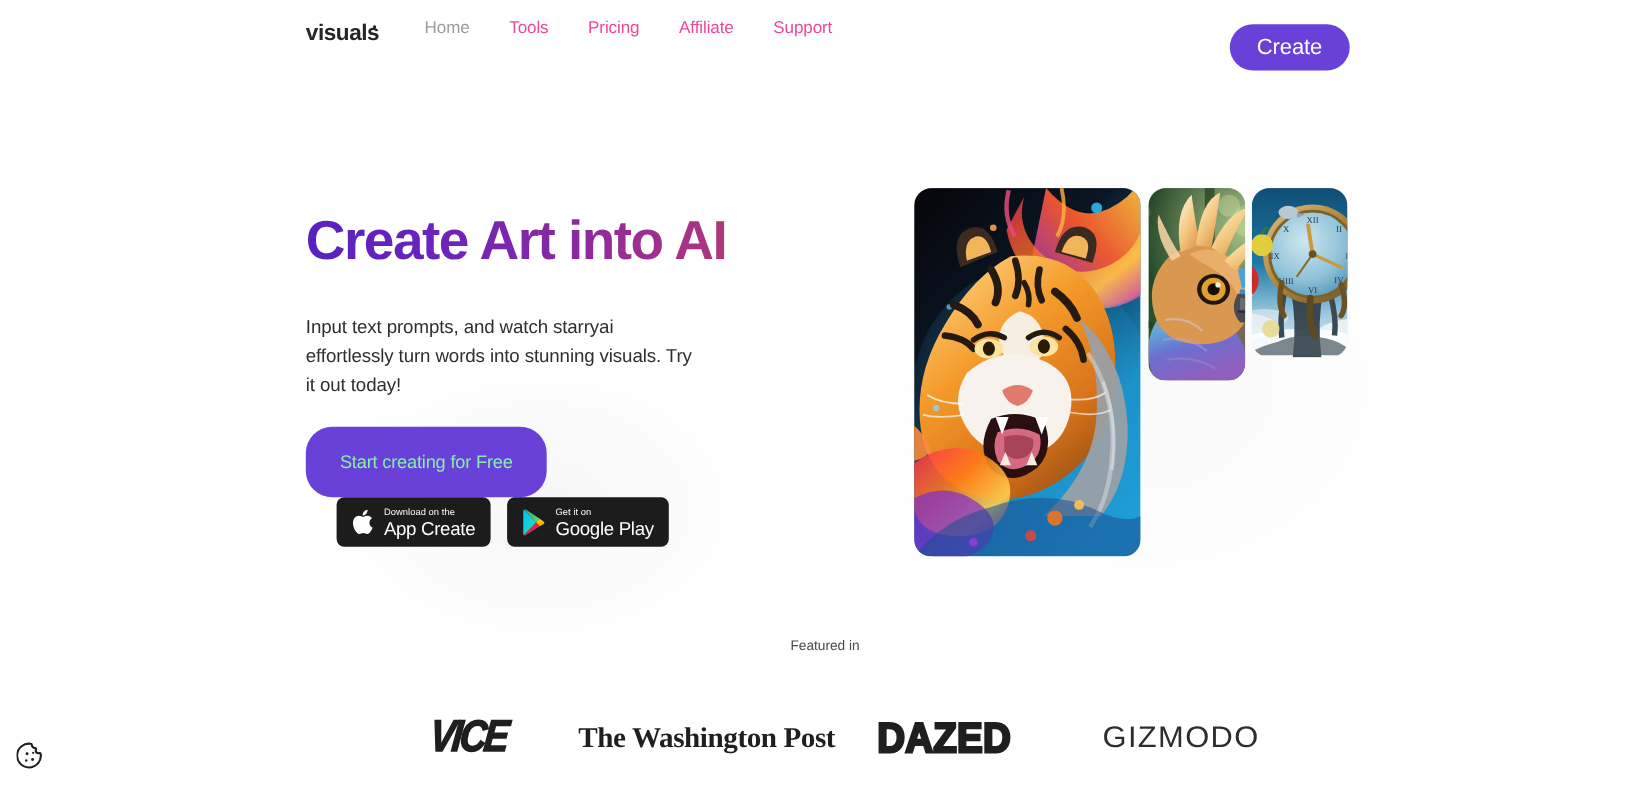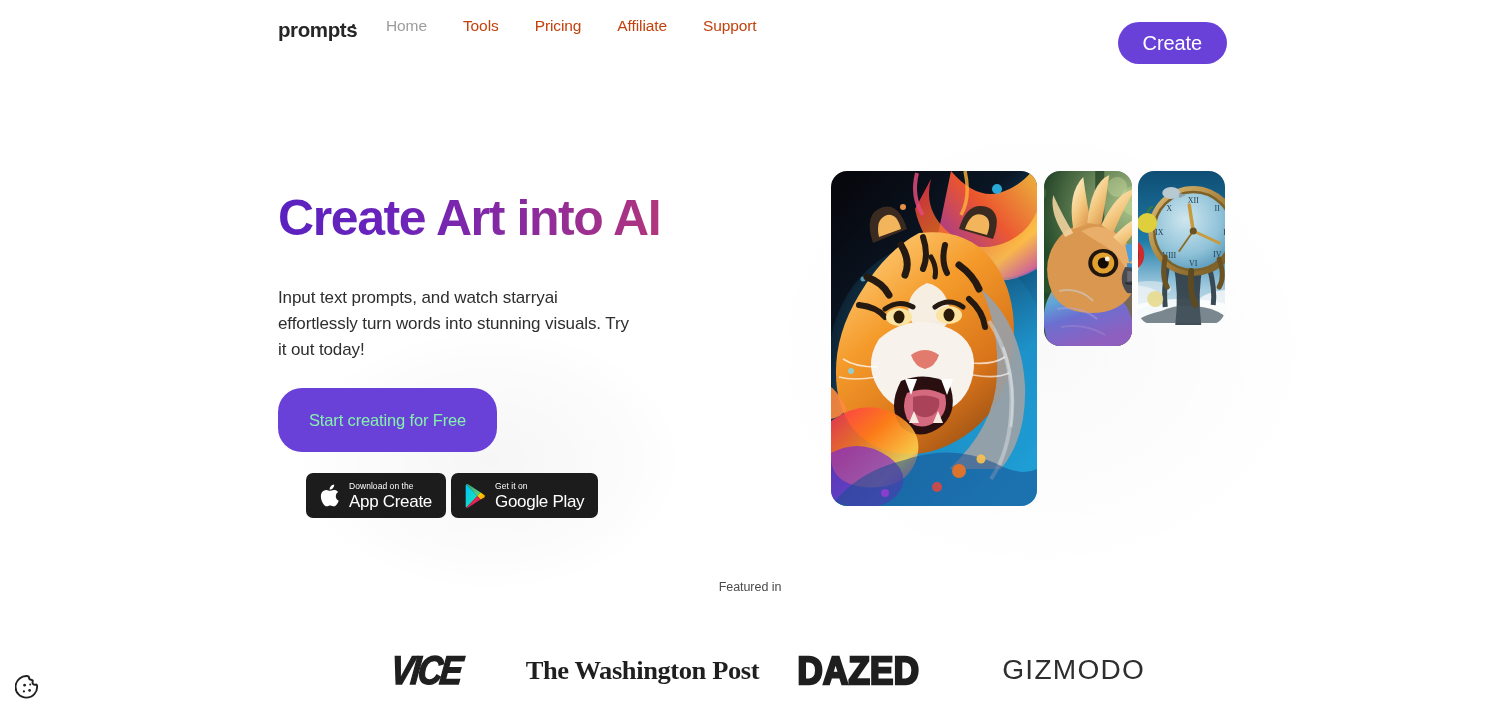--- a/index.html
+++ b/index.html
@@ -74,21 +74,21 @@
   .nav {
     position: absolute;
     left: 386px;
     top: 17px;
     display: flex;
     align-items: center;
     gap: 36px;
   }
   .nav-link {
     font-size: 15.5px;
-    color: #c2410c;
+    color: #ec4899;
     text-decoration: none;
     cursor: pointer;
     white-space: nowrap;
     letter-spacing: -0.1px;
   }
   .nav-link.muted { color: #9c9c9c; }
 
   .create-btn {
     position: absolute;
     right: 273px;
@@ -150,23 +150,22 @@
     font-size: 16.5px;
     font-family: "Liberation Sans", sans-serif;
     letter-spacing: -0.15px;
     cursor: pointer;
     display: inline-flex;
     align-items: center;
     justify-content: center;
   }
 
   .store-row {
-    margin-top: 21px;
-    display: flex;
-    gap: 5px;
+    display: flex;
+    gap: 15px;
     padding-left: 28px;
   }
 
   .store-badge {
     height: 45px;
     border-radius: 7px;
     background: #1c1c1c;
     display: flex;
     align-items: center;
     gap: 9px;
@@ -311,21 +310,21 @@
 <body>
 
 <div class="page">
 
   <div class="bg-blob-a"></div>
   <div class="bg-blob-b"></div>
 
   <header class="header">
 
     <div class="logo">
-      <span>prompts</span><span class="dot"></span>
+      <span>visuals</span><span class="dot"></span>
     </div>
 
     <nav class="nav">
       <a class="nav-link muted" href="#">Home</a>
       <a class="nav-link" href="#">Tools</a>
       <a class="nav-link" href="#">Pricing</a>
       <a class="nav-link" href="#">Affiliate</a>
       <a class="nav-link" href="#">Support</a>
     </nav>
 

